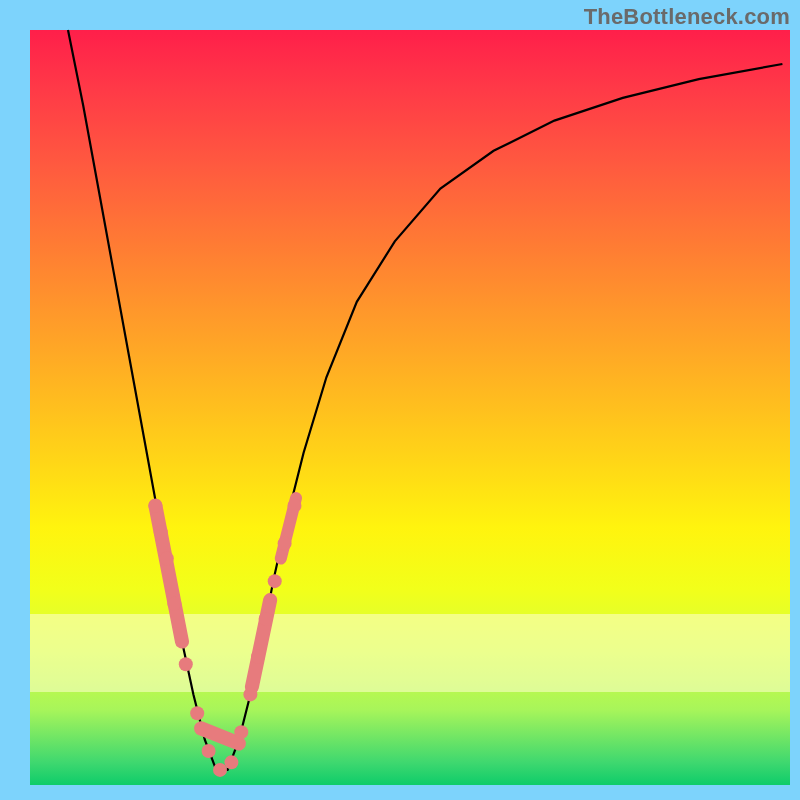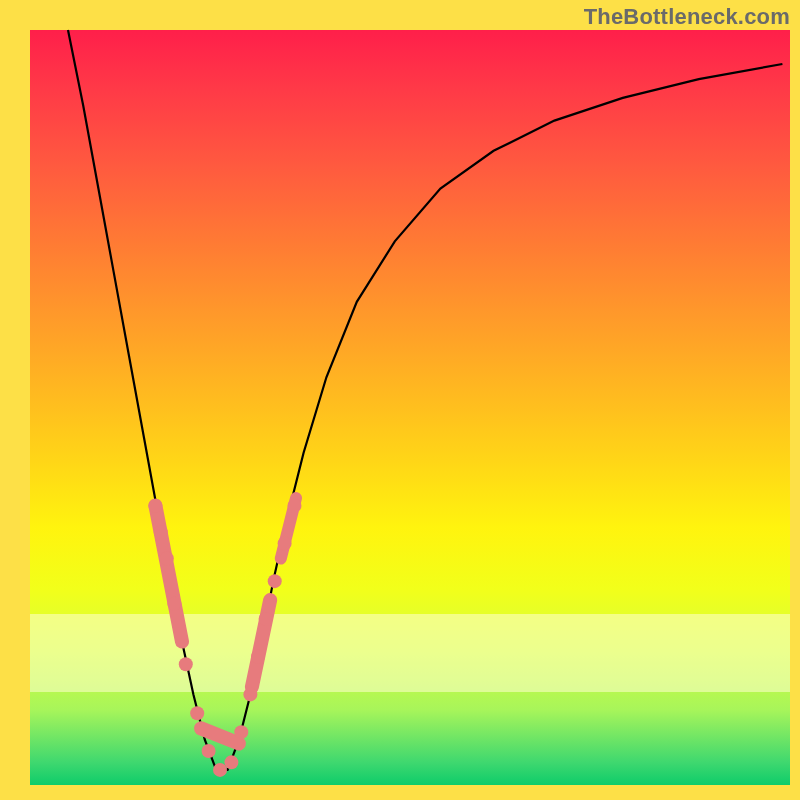--- a/index.html
+++ b/index.html
@@ -8,21 +8,21 @@
     width: 800px;
     height: 800px;
     overflow: hidden;
     background: #000;
     font-family: Arial, Helvetica, sans-serif;
   }
   .frame {
     position: relative;
     width: 800px;
     height: 800px;
-    background: #fde047;
+    background: #7dd3fc;
   }
   .plot-area {
     position: absolute;
     left: 30px;
     top: 30px;
     width: 760px;
     height: 755px;
     
     background: linear-gradient(
       to bottom,

